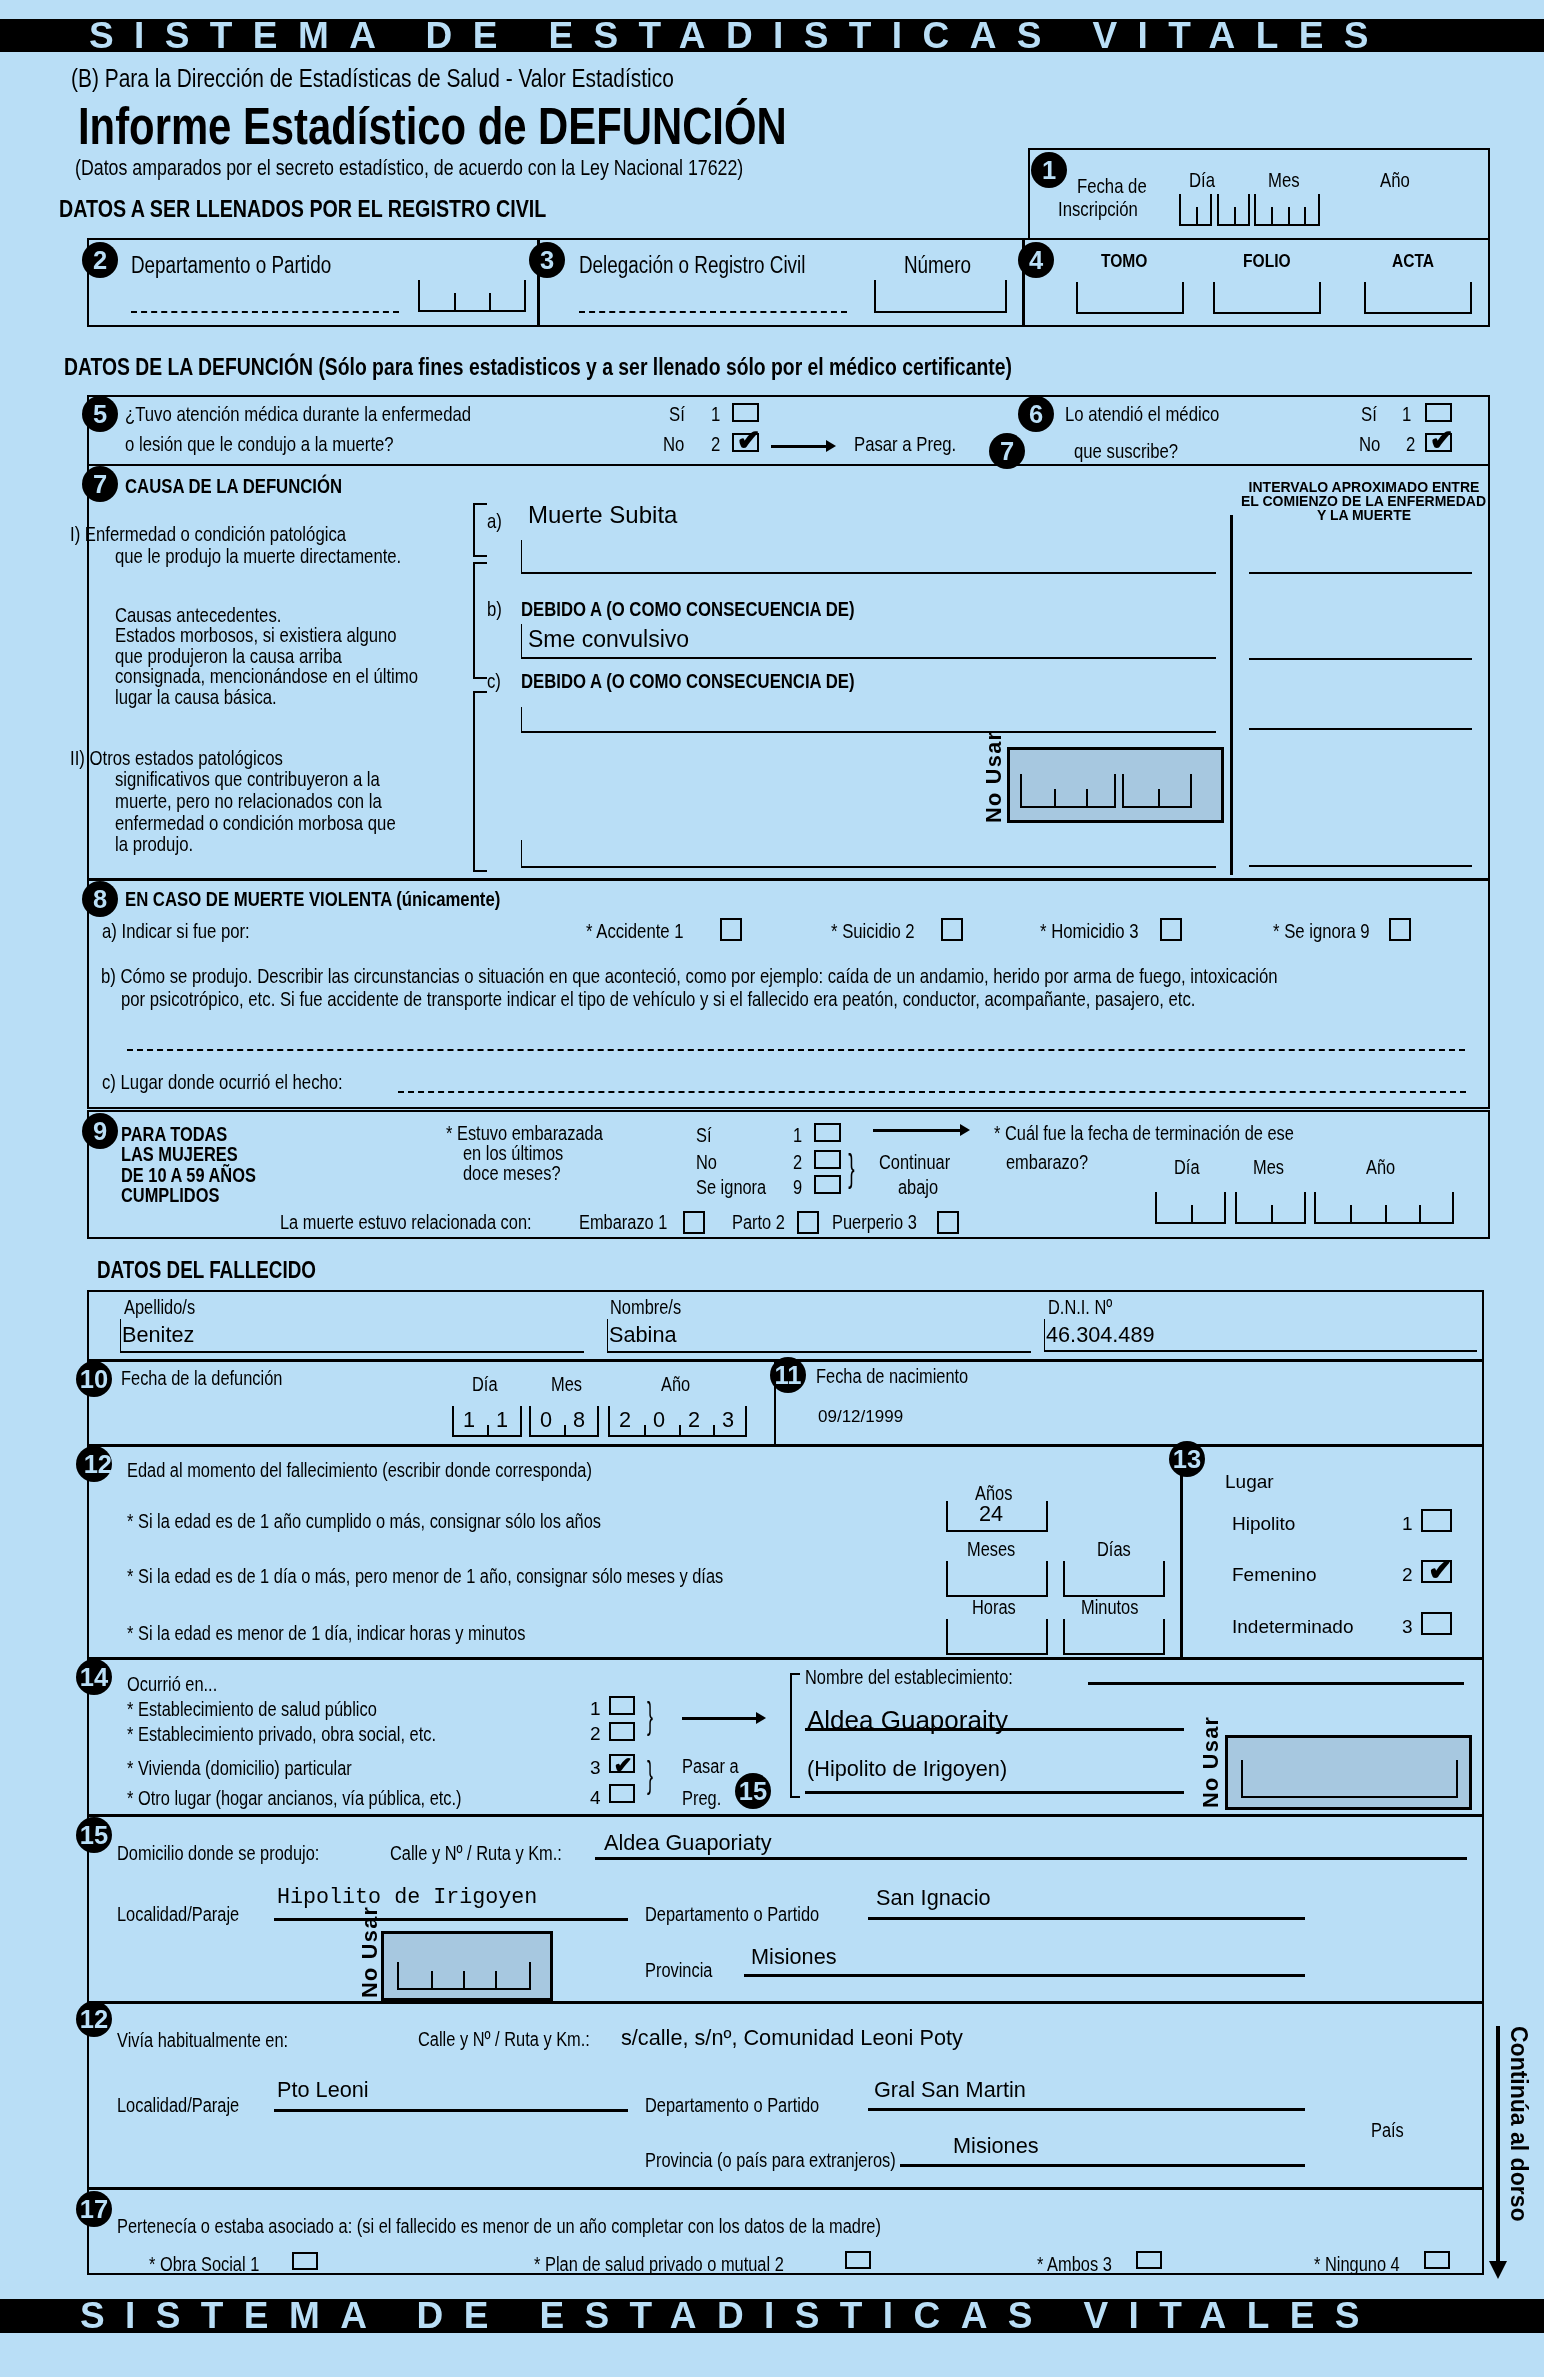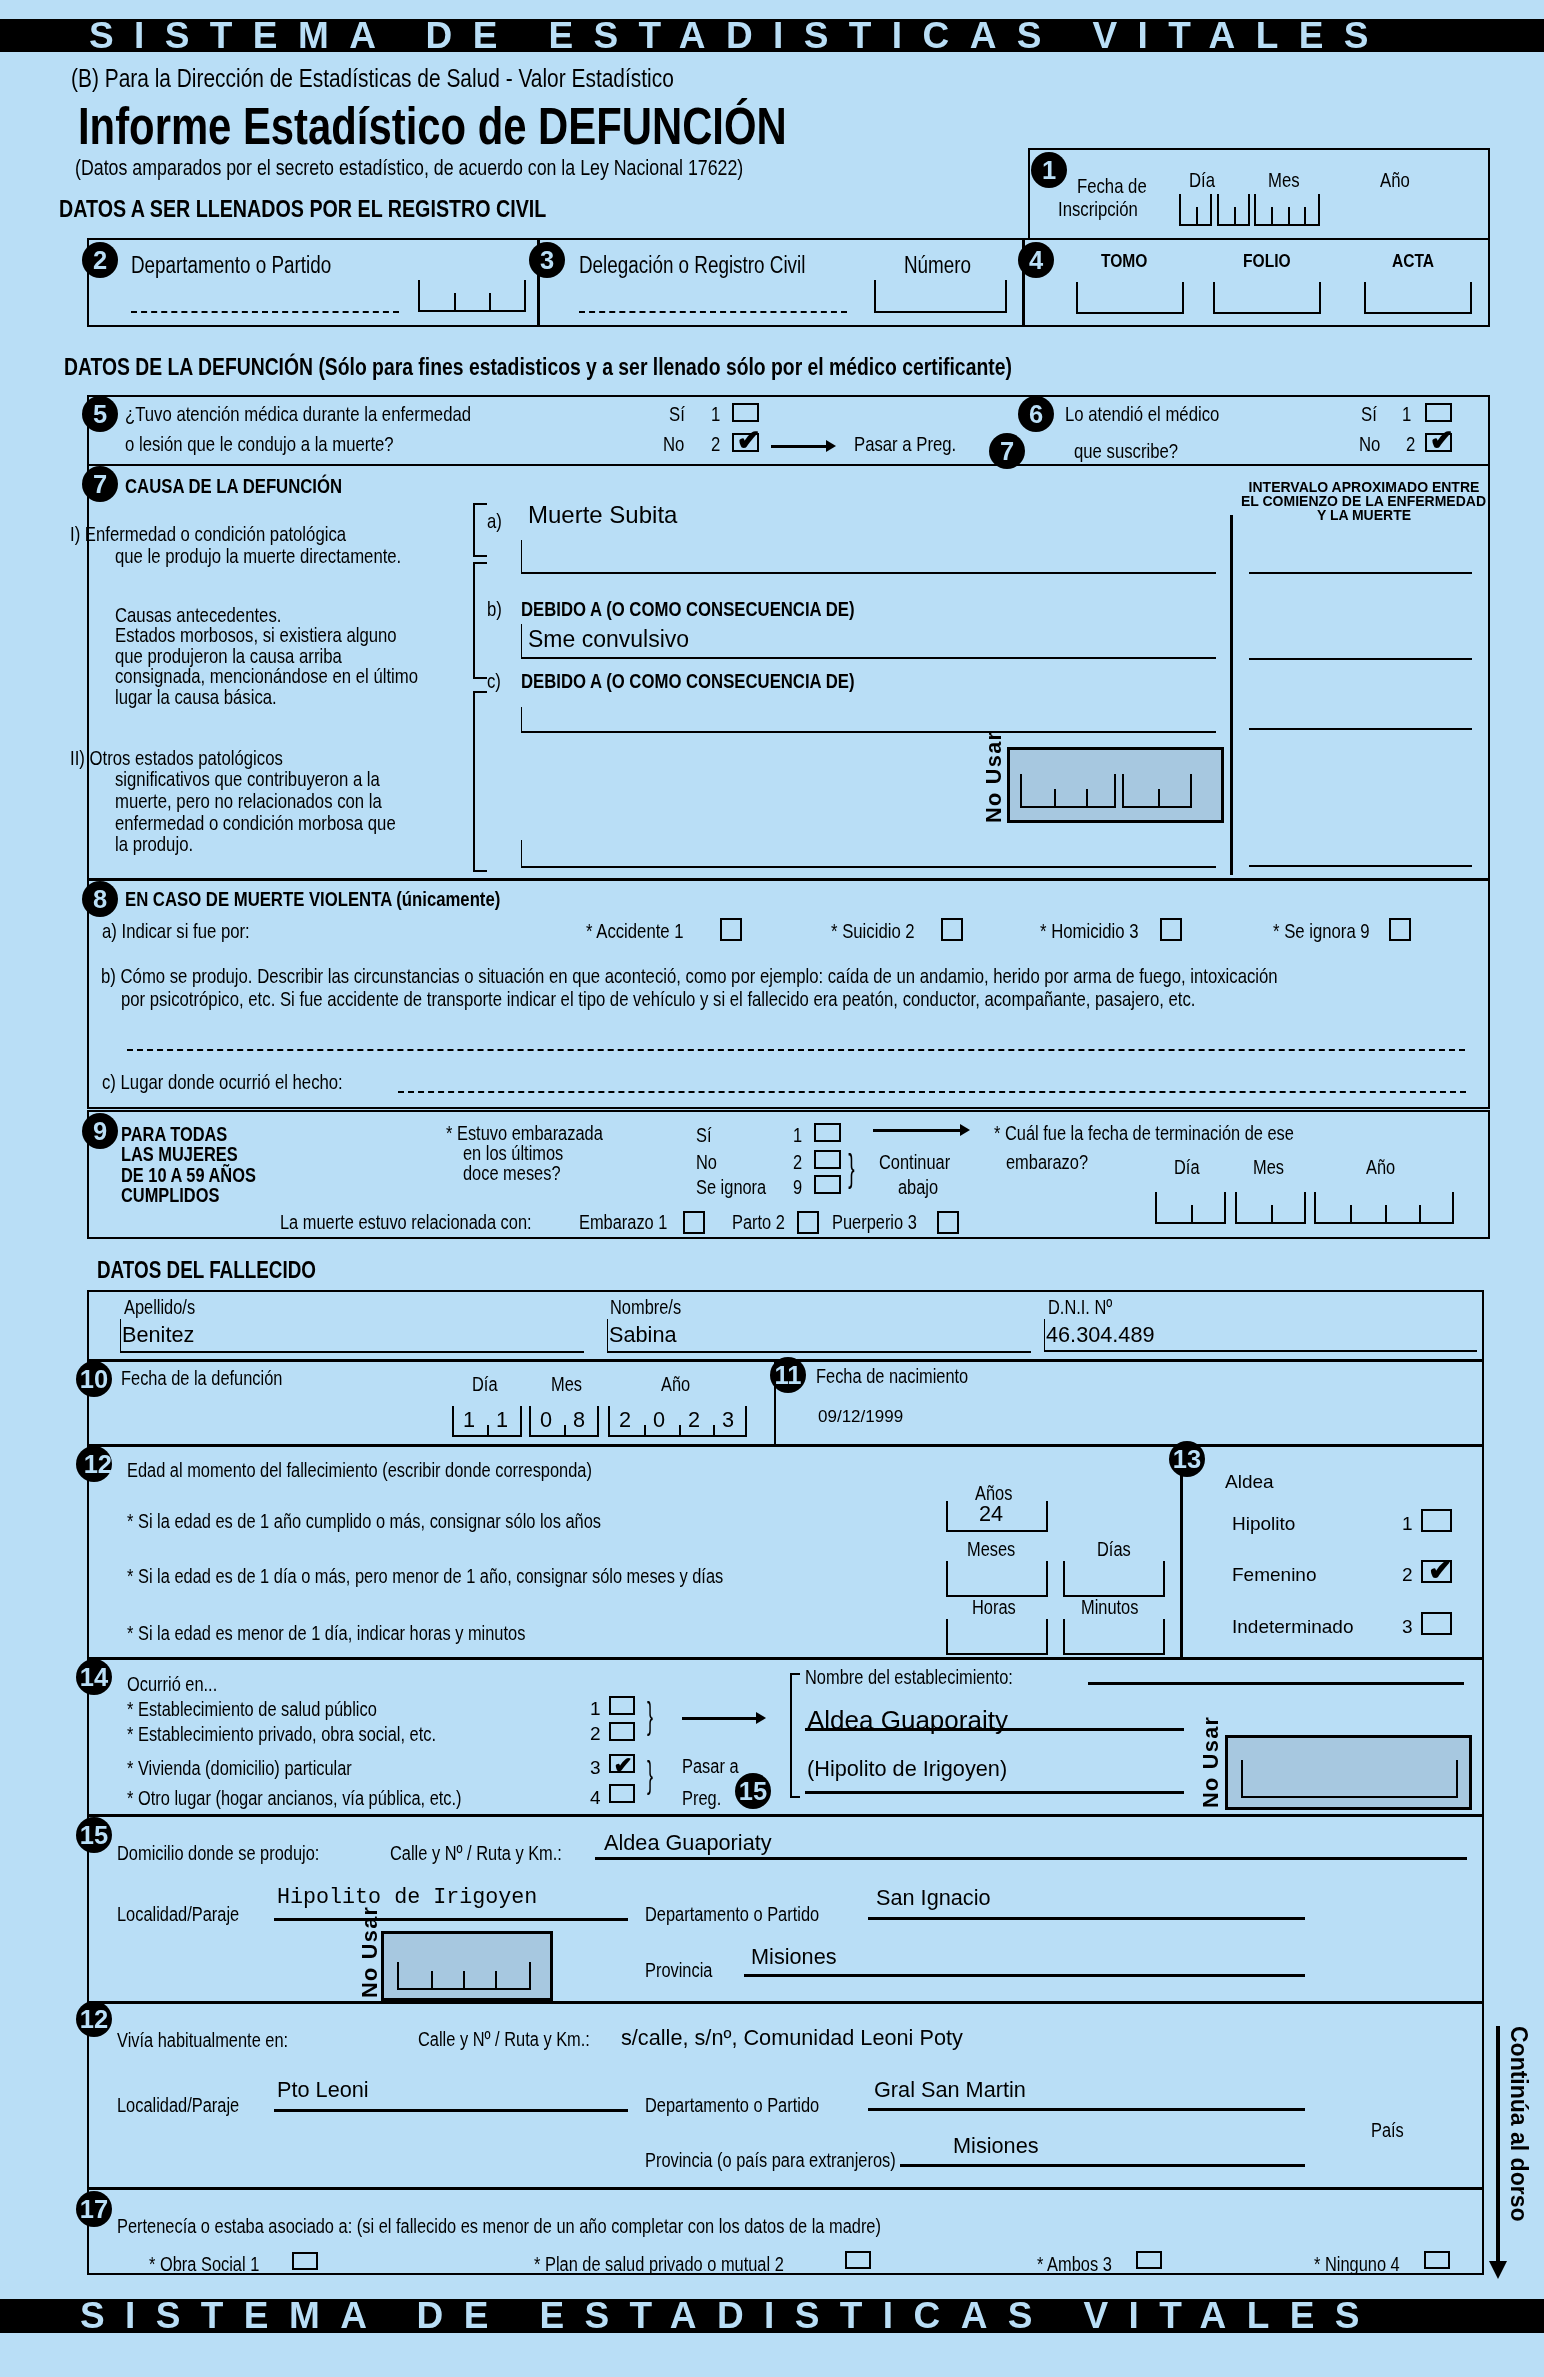--- a/index.html
+++ b/index.html
@@ -288,21 +288,21 @@
 <div class="t cond" style="left:1097px;top:1538px;font-size:20px;">Días</div>
 <div class="comb" style="left:946px;top:1561px;width:102px;height:36px;"></div>
 <div class="comb" style="left:1063px;top:1561px;width:102px;height:36px;"></div>
 <div class="t cond" style="left:972px;top:1596px;font-size:20px;">Horas</div>
 <div class="t cond" style="left:1081px;top:1596px;font-size:20px;">Minutos</div>
 <div class="comb" style="left:946px;top:1619px;width:102px;height:36px;"></div>
 <div class="comb" style="left:1063px;top:1619px;width:102px;height:36px;"></div>
 
 <div class="vline" style="left:1180px;top:1444px;height:214px;"></div>
 <div class="circ" style="left:1169px;top:1441px;">13</div>
-<div class="t b" style="left:1225px;top:1471px;font-size:19px;font-weight:normal;">Aldea</div>
+<div class="t b" style="left:1225px;top:1471px;font-size:19px;font-weight:normal;">Lugar</div>
 <div class="t" style="left:1232px;top:1513px;font-size:19px;">Hipolito</div>
 <div class="t" style="left:1402px;top:1513px;font-size:19px;">1</div>
 <div class="chk" style="left:1421px;top:1509px;width:31px;height:23px;"></div>
 <div class="t" style="left:1232px;top:1564px;font-size:19px;">Femenino</div>
 <div class="t" style="left:1402px;top:1564px;font-size:19px;">2</div>
 <div class="chk" style="left:1421px;top:1560px;width:31px;height:23px;">
     <span class="mark" style="top:-6.4px;left:5.1px;">✔</span>
   </div>
 <div class="t" style="left:1232px;top:1616px;font-size:19px;">Indeterminado</div>
 <div class="t" style="left:1402px;top:1616px;font-size:19px;">3</div>

